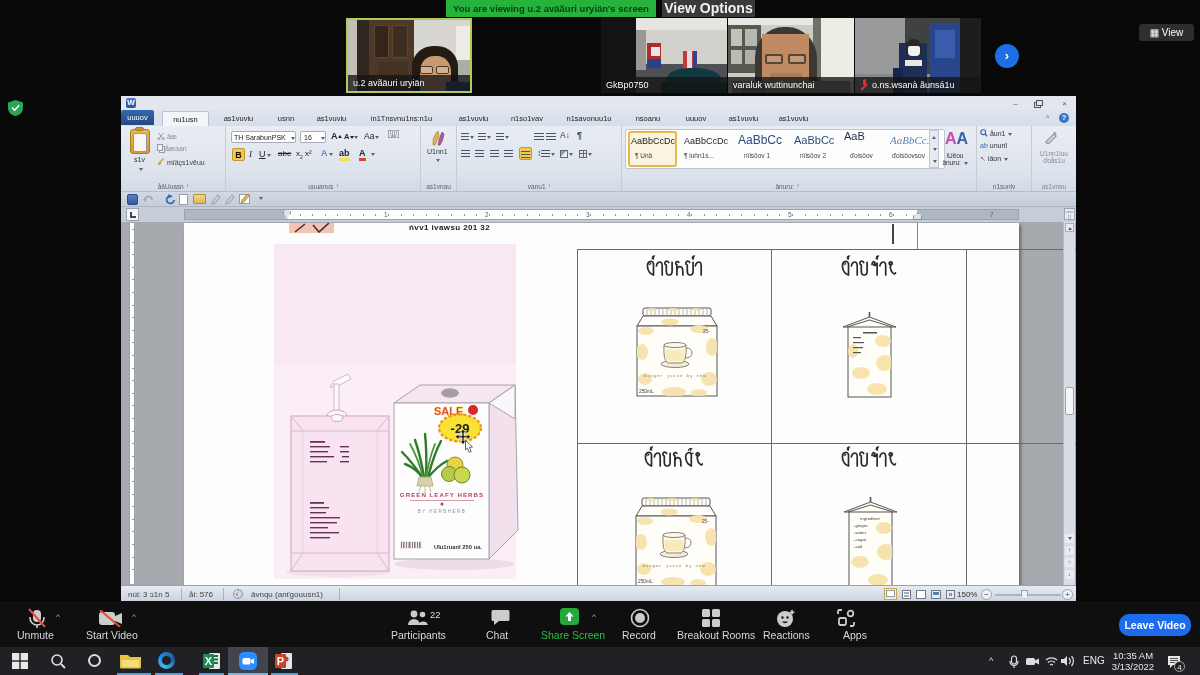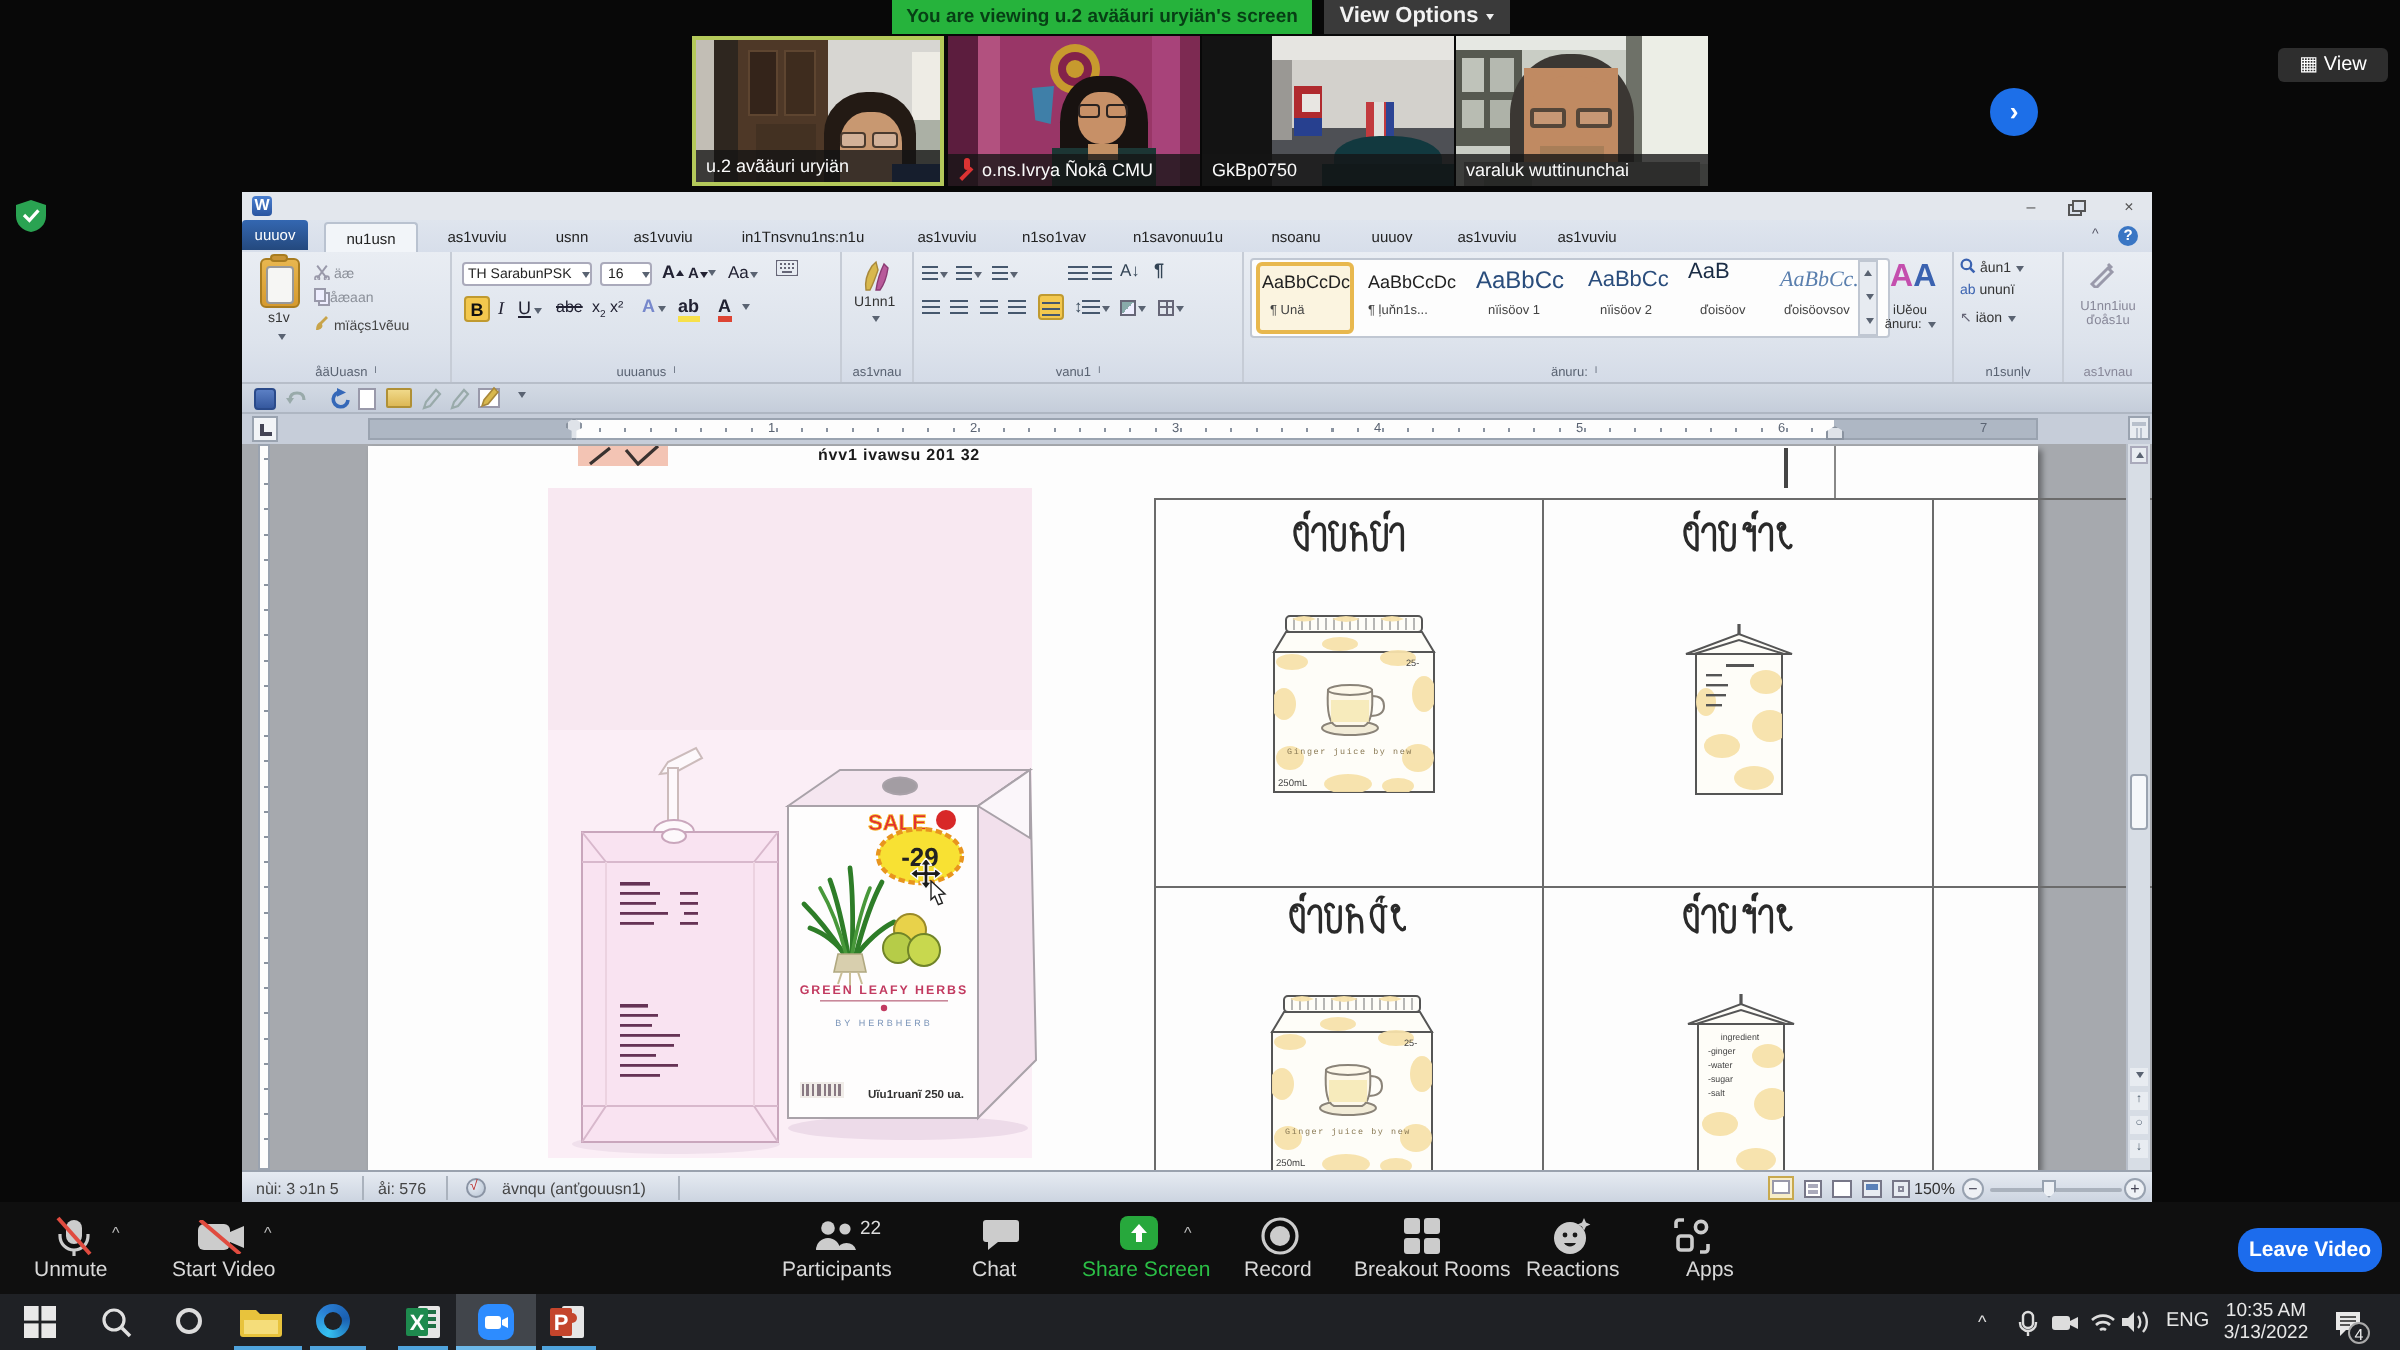--- a/index.html
+++ b/index.html
@@ -5,21 +5,21 @@
 html,body{width:1200px;height:675px;overflow:hidden;background:#050505;font-family:"Liberation Sans",sans-serif}
 .abs{position:absolute}
 #stage{position:relative;width:1200px;height:675px;background:#080808}
 
 #ttl{left:0;top:0;width:1200px;height:18px;background:#191919;color:#ededed;font-size:11px}
 #ttl .txt{left:29px;top:3px}
 #zic{left:7px;top:3px;width:12px;height:12px;border-radius:3px;background:#2d8cff}
 #zic:after{content:"";position:absolute;left:2px;top:4px;width:5px;height:4px;background:#fff;border-radius:1px}
 #zic:before{content:"";position:absolute;left:7.5px;top:4.5px;border-top:1.5px solid transparent;border-bottom:1.5px solid transparent;border-right:2.5px solid #fff}
 #banner{left:446px;top:0;width:210px;height:17px;background:#26b33c;color:#073f15;font-size:9.5px;font-weight:bold;text-align:center;line-height:17px}
-#vopt{left:662px;top:0;width:93px;height:17px;background:#3a3a3a;color:#f2f2f2;font-size:11px;font-weight:bold;text-align:center;line-height:17px}
+#vopt{left:662px;top:0;width:93px;height:17px;background:#3a3a3a;color:#f2f2f2;font-size:14px;font-weight:bold;text-align:center;line-height:17px}
 
 .tile{top:18px;width:126px;height:75px;background:#131313;overflow:hidden}
 .nbar{position:absolute;left:0;bottom:0;height:16px;background:rgba(20,20,20,.78);color:#fafafa;font-size:9.5px;line-height:16px;padding:0 5px;white-space:nowrap}
 .rmic{display:inline-block;width:8px;height:10px;position:relative;margin-right:4px;top:1px}
 .rmic i{position:absolute;left:2.5px;top:0;width:3px;height:6px;background:#d33;border-radius:1.5px}
 .rmic:after{content:"";position:absolute;left:0;top:7px;width:8px;height:1.5px;background:#d33;transform:rotate(-45deg)}
 
 #nextbtn{left:995px;top:44px;width:24px;height:24px;border-radius:50%;background:#1d6fe8;color:#fff;font-size:13px;font-weight:bold;text-align:center;line-height:23px}
 #viewbtn{left:1139px;top:24px;width:55px;height:17px;background:#2e2e2e;border-radius:3px;color:#fff;font-size:10px;line-height:17px;text-align:center}
 #shield{left:8px;top:100px;width:15px;height:16px}
@@ -75,38 +75,20 @@
     <div class="abs" style="left:30px;top:42px;width:30px;height:29px;background:#433122"></div>
     <div class="abs" style="left:66px;top:0;width:56px;height:40px;background:#d7d6d2"></div>
     <div class="abs" style="left:66px;top:40px;width:56px;height:31px;background:#abb0a5"></div>
     <div class="abs" style="left:108px;top:6px;width:14px;height:34px;background:#eeece5"></div>
     <div class="abs" style="left:64px;top:26px;width:46px;height:45px;background:#231a14;border-radius:46% 46% 0 0"></div>
     <div class="abs" style="left:72px;top:36px;width:31px;height:35px;background:#c89871;border-radius:44% 44% 0 0"></div>
     <div class="abs" style="left:72px;top:46px;width:13px;height:8px;border:1px solid #4a3a2e;border-radius:2px;background:rgba(235,235,242,.3)"></div>
     <div class="abs" style="left:88px;top:46px;width:13px;height:8px;border:1px solid #4a3a2e;border-radius:2px;background:rgba(235,235,242,.3)"></div>
     <div class="abs" style="left:98px;top:62px;width:24px;height:9px;background:#1b3f85"></div>
     <div class="nbar" style="width:122px;font-size:9px">u.2 avãäuri uryiän</div>
-  </div>
-  <div class="tile abs" id="t3" style="left:474px">
-    <div class="abs" style="left:0;top:0;width:126px;height:75px;background:#993667"></div>
-    <div class="abs" style="left:0;top:0;width:15px;height:75px;background:#5c1d3e"></div>
-    <div class="abs" style="left:15px;top:0;width:11px;height:75px;background:#b2517f"></div>
-    <div class="abs" style="left:102px;top:0;width:24px;height:75px;background:#a8437a"></div>
-    <div class="abs" style="left:116px;top:0;width:10px;height:75px;background:#7d2a52"></div>
-    <div class="abs" style="left:51px;top:4px;width:25px;height:25px;border-radius:50%;background:#c79a2e"></div>
-    <div class="abs" style="left:55px;top:8px;width:17px;height:17px;border-radius:50%;background:#83224a"></div>
-    <div class="abs" style="left:59px;top:12px;width:9px;height:9px;border-radius:50%;background:#c79a2e"></div>
-    <div class="abs" style="left:42px;top:25px;width:11px;height:19px;background:#3f7fa8;clip-path:polygon(0 5%,100% 0,85% 100%,15% 90%)"></div>
-    <div class="abs" style="left:56px;top:20px;width:44px;height:55px;background:#181210;border-radius:42% 42% 0 0"></div>
-    <div class="abs" style="left:65px;top:28px;width:24px;height:26px;background:#c79067;border-radius:42% 42% 46% 46%"></div>
-    <div class="abs" style="left:65px;top:34px;width:11px;height:7px;border:1px solid #2a2220;border-radius:2px"></div>
-    <div class="abs" style="left:79px;top:34px;width:11px;height:7px;border:1px solid #2a2220;border-radius:2px"></div>
-    <div class="abs" style="left:52px;top:56px;width:52px;height:19px;background:#1c3634"></div>
-    <div class="abs" style="left:70px;top:54px;width:15px;height:8px;background:#c29064"></div>
-    <div class="nbar" style="width:126px;font-size:9px"><span class="rmic"><i></i></span>o.ns.Ivrya Ñokâ CMU</div>
   </div>
   <div class="tile abs" id="t4" style="left:601px">
     <div class="abs" style="left:35px;top:0;width:91px;height:75px;background:#d3d1cc"></div>
     <div class="abs" style="left:35px;top:0;width:91px;height:12px;background:#e6e5e1"></div>
     <div class="abs" style="left:35px;top:46px;width:91px;height:29px;background:#4e5055"></div>
     <div class="abs" style="left:35px;top:12px;width:10px;height:40px;background:#9a9894"></div>
     <div class="abs" style="left:46px;top:25px;width:14px;height:25px;background:#b02a2e"></div>
     <div class="abs" style="left:50px;top:29px;width:9px;height:9px;background:#e8e6e2"></div>
     <div class="abs" style="left:46px;top:41px;width:14px;height:9px;background:#27408f"></div>
     <div class="abs" style="left:82px;top:33px;width:12px;height:20px;background:#c23a3e"></div>
@@ -128,20 +110,34 @@
     <div class="abs" style="left:85px;top:0;width:8px;height:64px;background:#6e7168"></div>
     <div class="abs" style="left:27px;top:9px;width:62px;height:66px;background:#3b3733;border-radius:46% 48% 0 0"></div>
     <div class="abs" style="left:34px;top:16px;width:47px;height:59px;background:#c08a62"></div>
     <div class="abs" style="left:35px;top:20px;width:45px;height:55px;background:#c08a62;border-radius:44% 44% 0 0"></div>
     <div class="abs" style="left:37px;top:36px;width:18px;height:10px;border:2px solid #544639;border-radius:2px;background:rgba(240,238,230,.15)"></div>
     <div class="abs" style="left:60px;top:36px;width:18px;height:10px;border:2px solid #544639;border-radius:2px;background:rgba(240,238,230,.15)"></div>
     <div class="abs" style="left:42px;top:55px;width:32px;height:9px;background:#a87e58"></div>
     <div class="abs" style="left:4px;top:63px;width:118px;height:12px;background:#83867e"></div>
     <div class="abs" style="left:14px;top:66px;width:24px;height:9px;background:#6e7168"></div>
     <div class="nbar" style="width:126px;font-size:9px">varaluk wuttinunchai</div>
+  </div>
+  <div class="tile abs" id="t6" style="left:855px">
+    <div class="abs" style="left:0;top:0;width:126px;height:75px;background:#3f4143"></div>
+    <div class="abs" style="left:0;top:0;width:50px;height:75px;background:#97999b"></div>
+    <div class="abs" style="left:0;top:56px;width:126px;height:19px;background:#87898b"></div>
+    <div class="abs" style="left:75px;top:5px;width:30px;height:70px;background:#28468e"></div>
+    <div class="abs" style="left:80px;top:12px;width:20px;height:28px;background:#3a5cab"></div>
+    <div class="abs" style="left:105px;top:0;width:21px;height:75px;background:#1c1d1f"></div>
+    <div class="abs" style="left:44px;top:25px;width:28px;height:50px;background:#1d2f55"></div>
+    <div class="abs" style="left:51px;top:21px;width:15px;height:17px;background:#2b2523;border-radius:46% 46% 20% 20%"></div>
+    <div class="abs" style="left:53px;top:28px;width:12px;height:10px;background:#f2f1ee;border-radius:2px 2px 4px 4px"></div>
+    <div class="abs" style="left:50px;top:42px;width:17px;height:6px;background:#e8e7e3"></div>
+    <div class="abs" style="left:38px;top:50px;width:10px;height:25px;background:#16254a"></div>
+    <div class="nbar" style="width:126px;font-size:9px"><span class="rmic"><i></i></span>o.ns.wsanà ãunsá1u</div>
   </div>
   <div id="nextbtn" class="abs">›</div>
   <div id="viewbtn" class="abs">▦ View</div>
   <svg id="shield" class="abs" viewBox="0 0 15 16">
       <path d="M7.5 0 L15 2.5 V8 C15 12.5 11.5 15.3 7.5 16 C3.5 15.3 0 12.5 0 8 V2.5 Z" fill="#2aa352"></path>
       <path d="M4 7.5 L6.7 10.2 L11.2 5.2" stroke="#fff" stroke-width="1.6" fill="none"></path>
     </svg>
 
   <div id="word" class="abs">
     <div id="wicon" class="abs">W</div>

